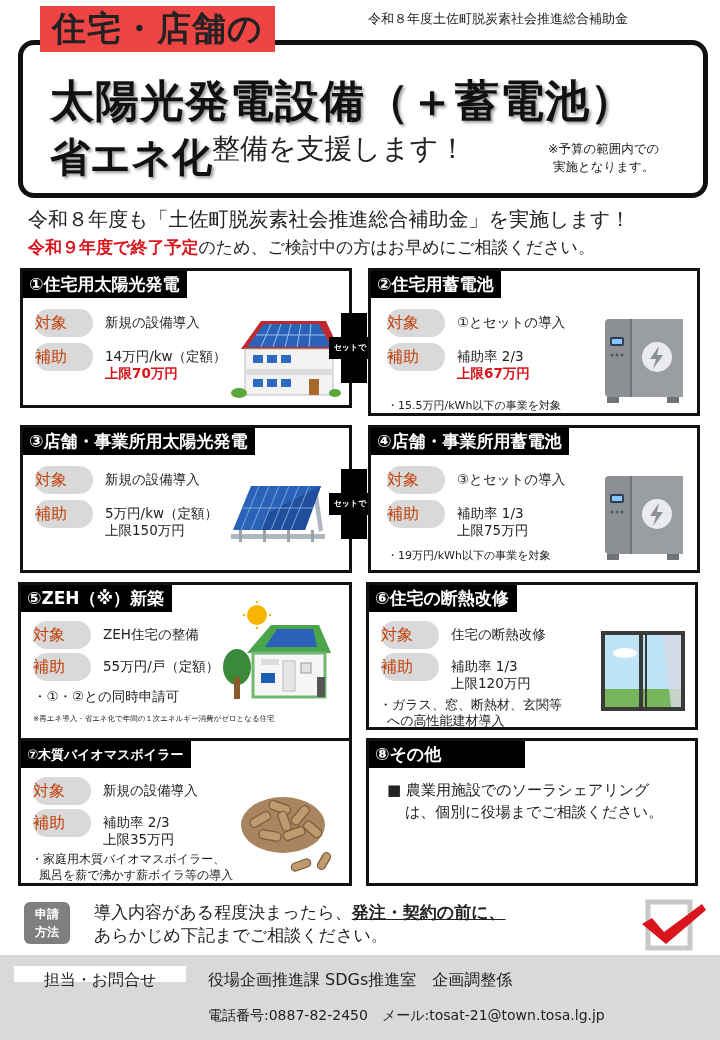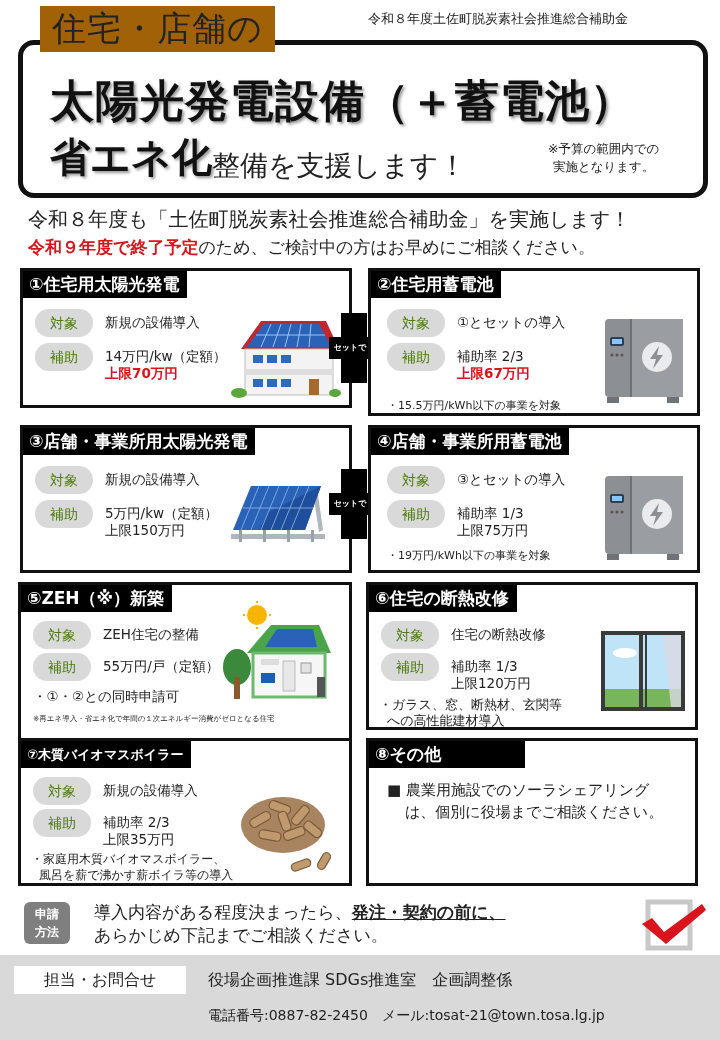--- a/index.html
+++ b/index.html
@@ -1,46 +1,46 @@
 <!DOCTYPE html>
 <html><head>
 <meta charset="utf-8">
 <style>
 *{box-sizing:border-box;margin:0;padding:0}
 html,body{width:720px;height:1040px;background:#fff;overflow:hidden}
 body{font-family:"DejaVu Sans","Liberation Sans",sans-serif;color:#222;position:relative}
 .abs{position:absolute}
 
 .hdr-box{left:18px;top:40px;width:690px;height:158px;border:5px solid #111;border-radius:16px;background:#fff}
-.hdr-sub{left:40px;top:6px;background:#a16207;padding:0 12px;font-size:34px;font-weight:400;color:#222;letter-spacing:1px}
+.hdr-sub{left:40px;top:6px;background:#ef4444;padding:0 12px;font-size:34px;font-weight:700;color:#222;letter-spacing:1px}
 .hdr-org{left:368px;top:10px;font-size:13px;color:#222}
 .hdr-title{left:50px;top:72px;font-size:44px;font-weight:900;letter-spacing:1px;color:#111;text-shadow:2px 2px 3px #999}
-.hdr-line2{left:50px;top:130px;display:flex;align-items:flex-end}
+.hdr-line2{left:50px;top:130px;display:flex;align-items:flex-start}
 .hdr-big{font-size:40px;font-weight:900;color:#111;text-shadow:2px 2px 3px #999}
 .hdr-mid{font-size:28px;margin-left:0;color:#222}
 .hdr-note{left:548px;top:140px;font-size:12.5px;line-height:18px;text-align:center;color:#222}
 .intro1{left:28px;top:206px;font-size:20px;color:#222}
 .intro2{left:28px;top:236px;font-size:17px;color:#222}
 .intro2 .red{color:#d9141c;font-weight:700}
 
 .card{position:absolute;border:3px solid #111;background:#fff}
 .card-tab{position:absolute;left:0;top:0;background:#000;color:#fff;font-weight:800;font-size:17px;height:27px;line-height:27px;padding:0 8px 0 6px;white-space:nowrap}
 .row{position:absolute;display:flex;align-items:flex-start}
-.pill{background:#d9d9d9;border-radius:14px;font-size:14px;color:#4d7c0f;width:58px;height:28px;line-height:28px;text-align:center;flex:none}
+.pill{background:#d9d9d9;border-radius:14px;font-size:16px;color:#c2410c;width:58px;height:28px;line-height:28px;flex:none}
 .val{margin-left:12px;font-size:13.5px;line-height:17px;color:#222;padding-top:5px}
 .val .red{color:#d9141c;font-weight:700}
 .note{position:absolute;font-size:11px;color:#222;white-space:nowrap}
 .set{position:absolute;width:26px;height:70px;background:#000}
 .set-h{position:absolute;height:22px;background:#000;color:#fff;font-size:8px;font-weight:700;line-height:22px;text-align:center;width:50px}
 
 .apply-badge{left:24px;top:902px;width:46px;height:42px;border-radius:6px;background:#7f7f7f;color:#fff;font-size:12px;font-weight:700;text-align:center;line-height:18px;padding-top:3px}
 .apply-text{left:94px;top:901px;font-size:17px;line-height:23px;color:#222}
 .apply-text b{text-decoration:underline;font-weight:800}
 .contact-bg{left:0;top:955px;width:720px;height:85px;background:#d9d9d9}
-.contact-label{left:14px;top:966px;width:172px;height:28px;background:#fff;font-size:16px;line-height:28px;text-align:center;color:#222}
+.contact-label{left:14px;top:966px;width:172px;height:16px;background:#fff;font-size:16px;line-height:28px;text-align:center;color:#222}
 .contact-dept{left:208px;top:970px;font-size:16px;color:#222}
 .contact-info{left:208px;top:1007px;font-size:14px;color:#222}
 </style>
 </head>
 <body>
 
 <div class="abs hdr-box"></div>
 <div class="abs hdr-sub">住宅・店舗の</div>
 <div class="abs hdr-org">令和８年度土佐町脱炭素社会推進総合補助金</div>
 <div class="abs hdr-title">太陽光発電設備（＋蓄電池）</div>

